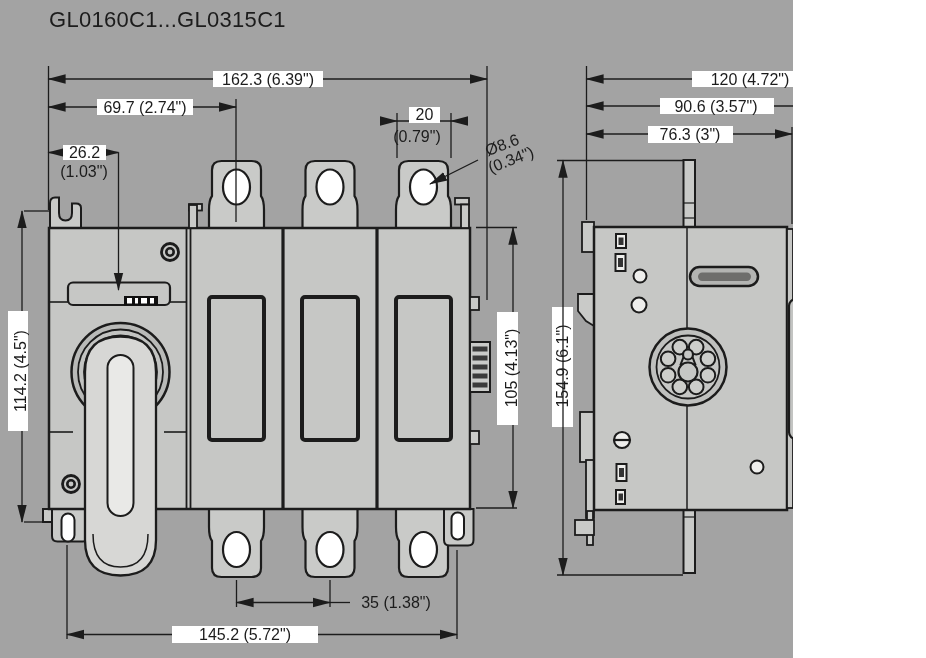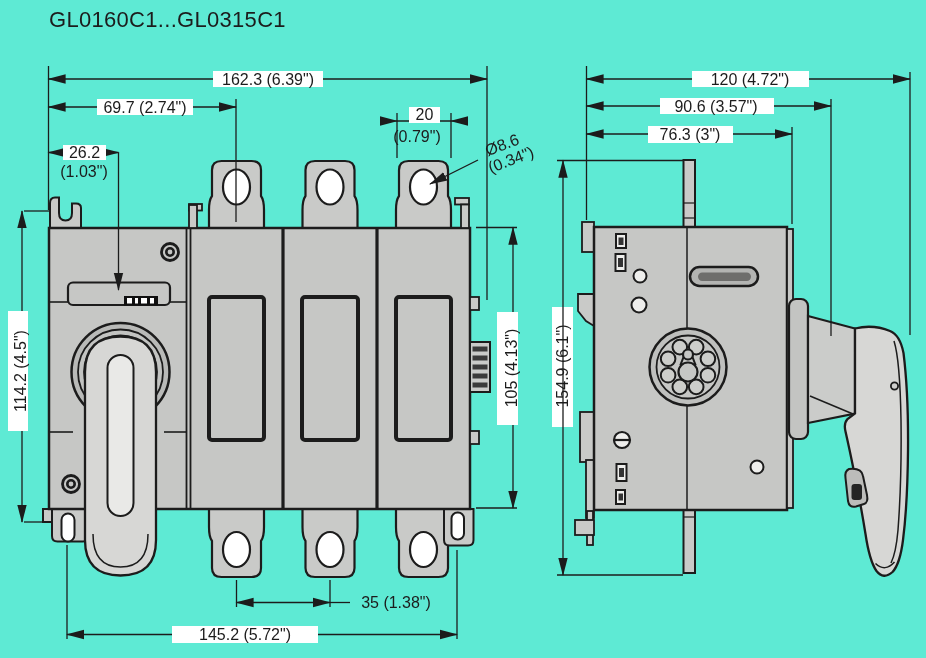--- a/index.html
+++ b/index.html
@@ -1,17 +1,17 @@
 <!DOCTYPE html>
 <html><head>
 <meta charset="utf-8">
 <style>
   html,body{margin:0;padding:0;background:#fff;}
   .canvas{
-    position:relative;width:926px;height:658px;background:#5eead4;
+    position:relative;width:793px;height:658px;background:#a3a3a3;
     font-family:"Liberation Sans",sans-serif;overflow:hidden;
   }
   svg{display:block;}
   text{fill:#1c1c1c;font-family:"Liberation Sans",sans-serif;}
   .dim{font-size:16px;}
   .title{font-size:22px;letter-spacing:.3px;}
   .ln{stroke:#1c1c1c;stroke-width:1.3;fill:none;}
 </style>
 </head>
 <body>

